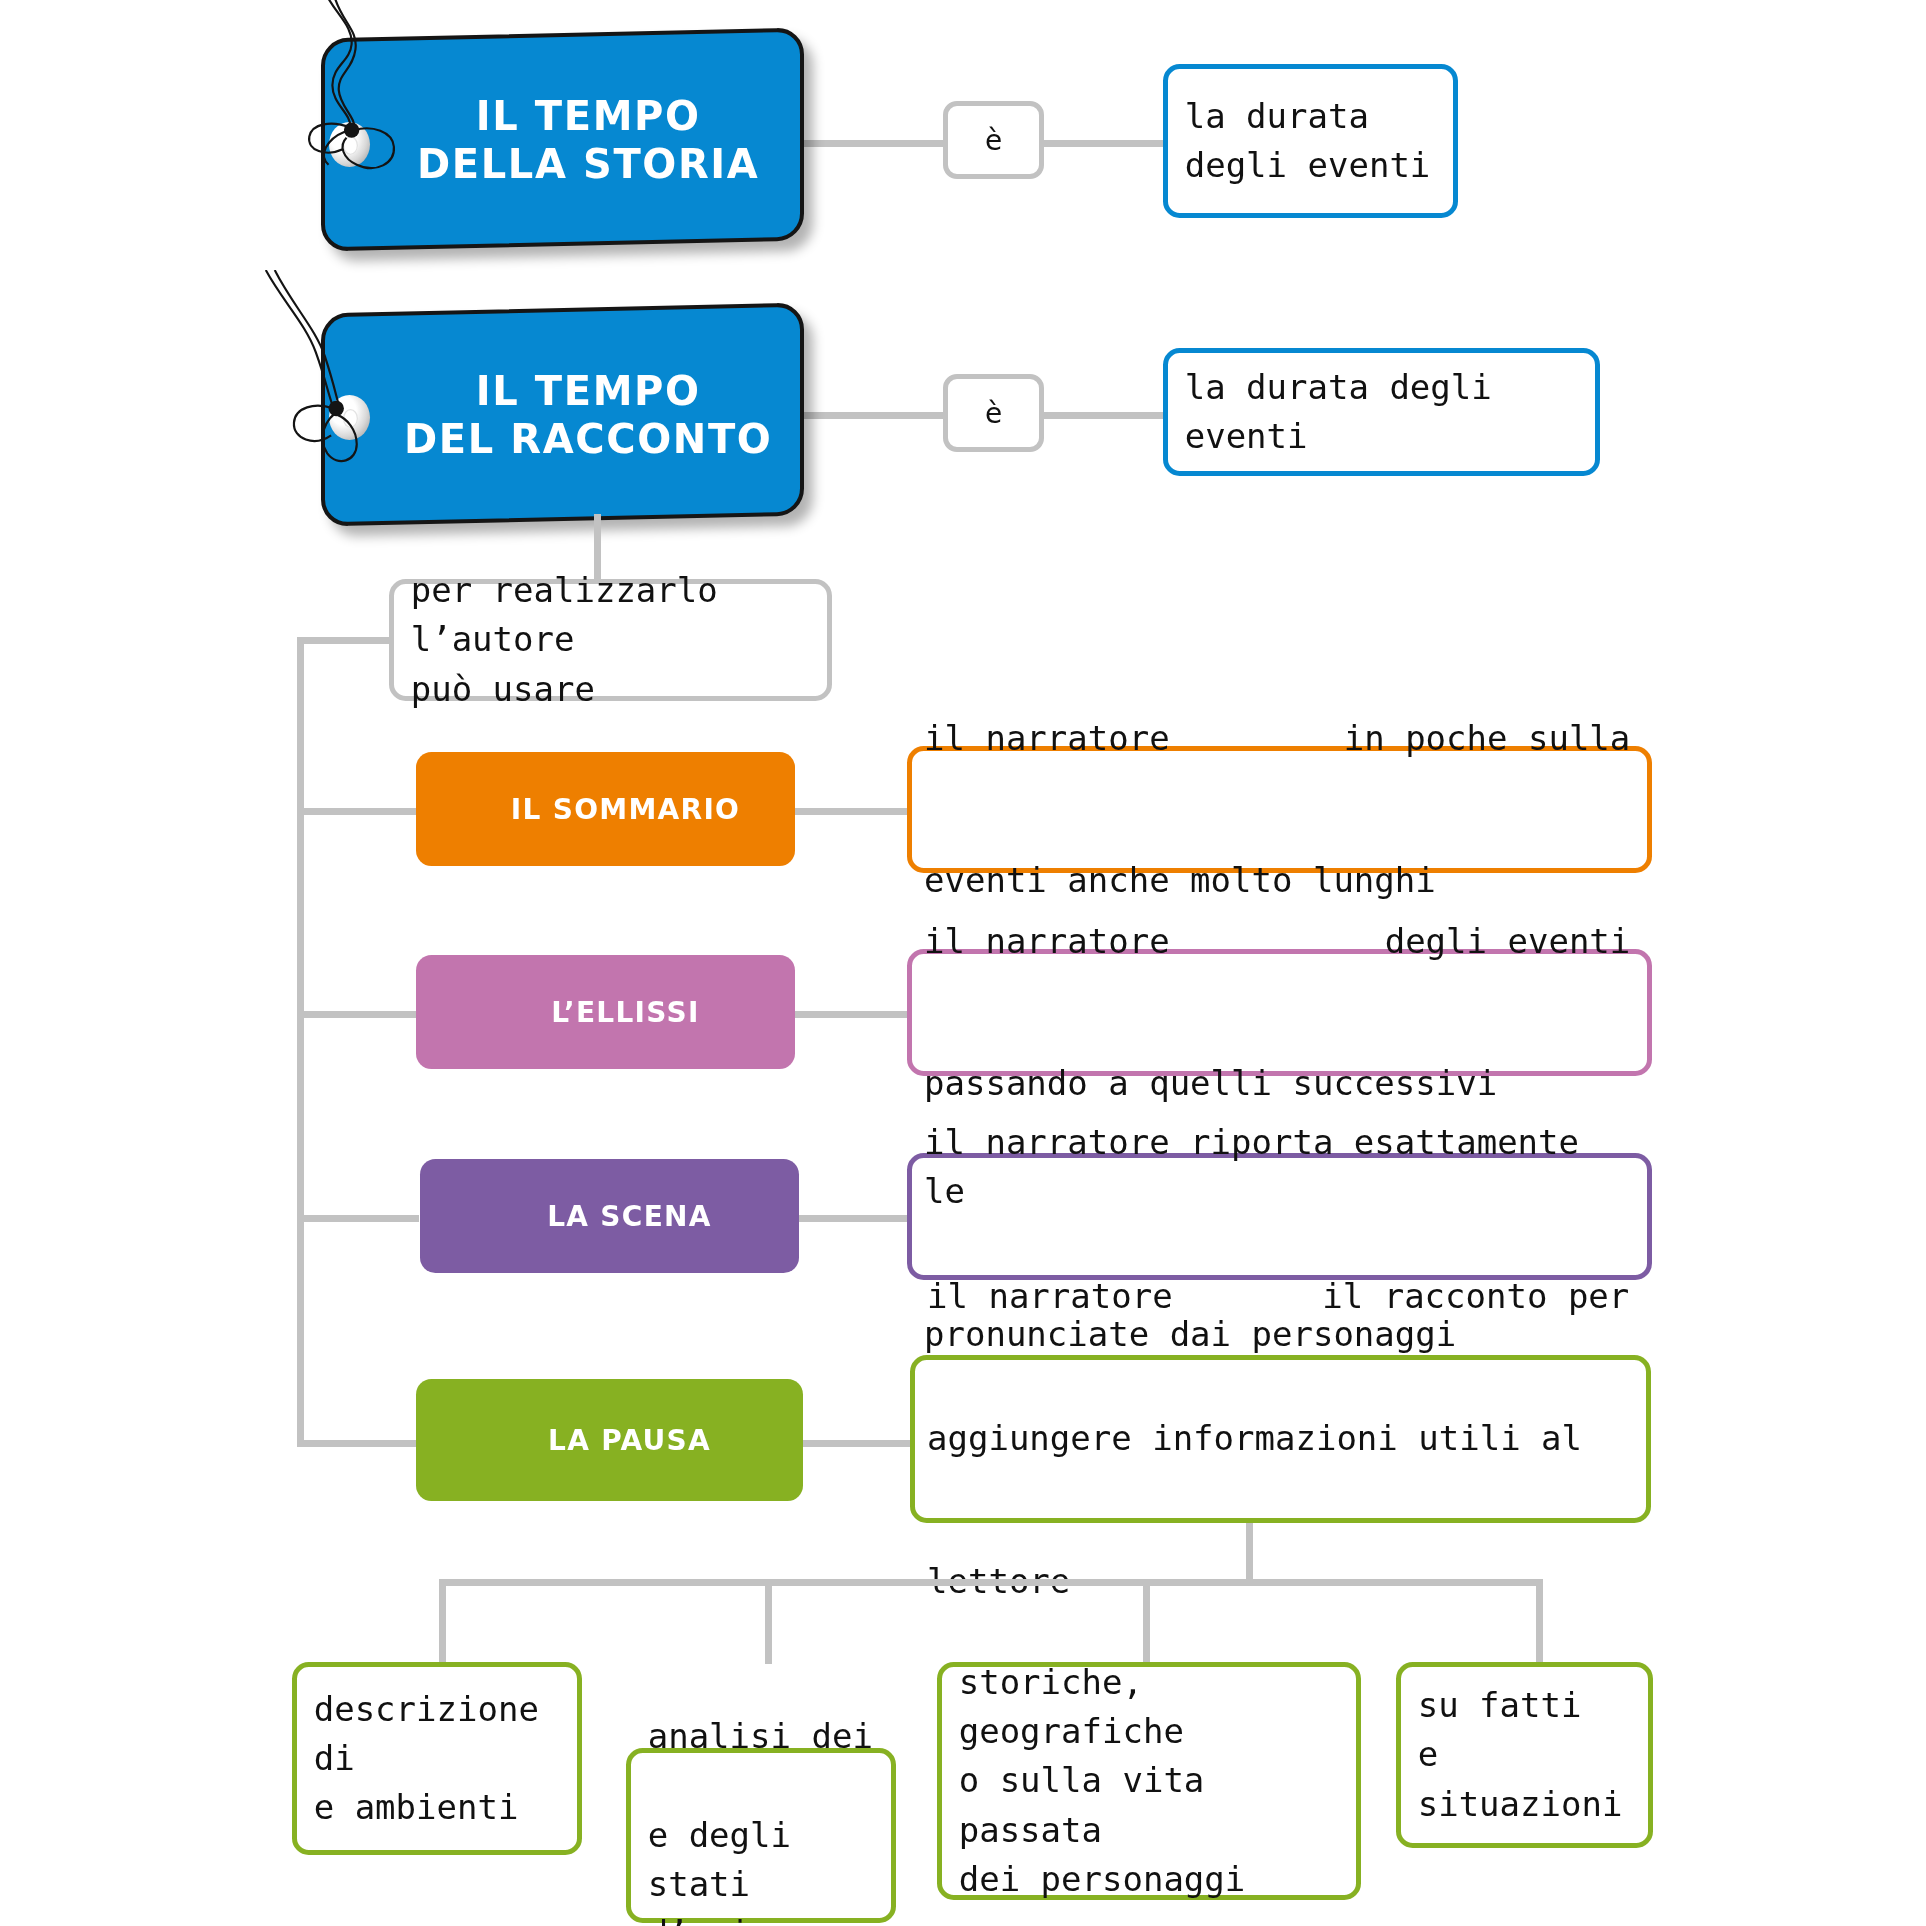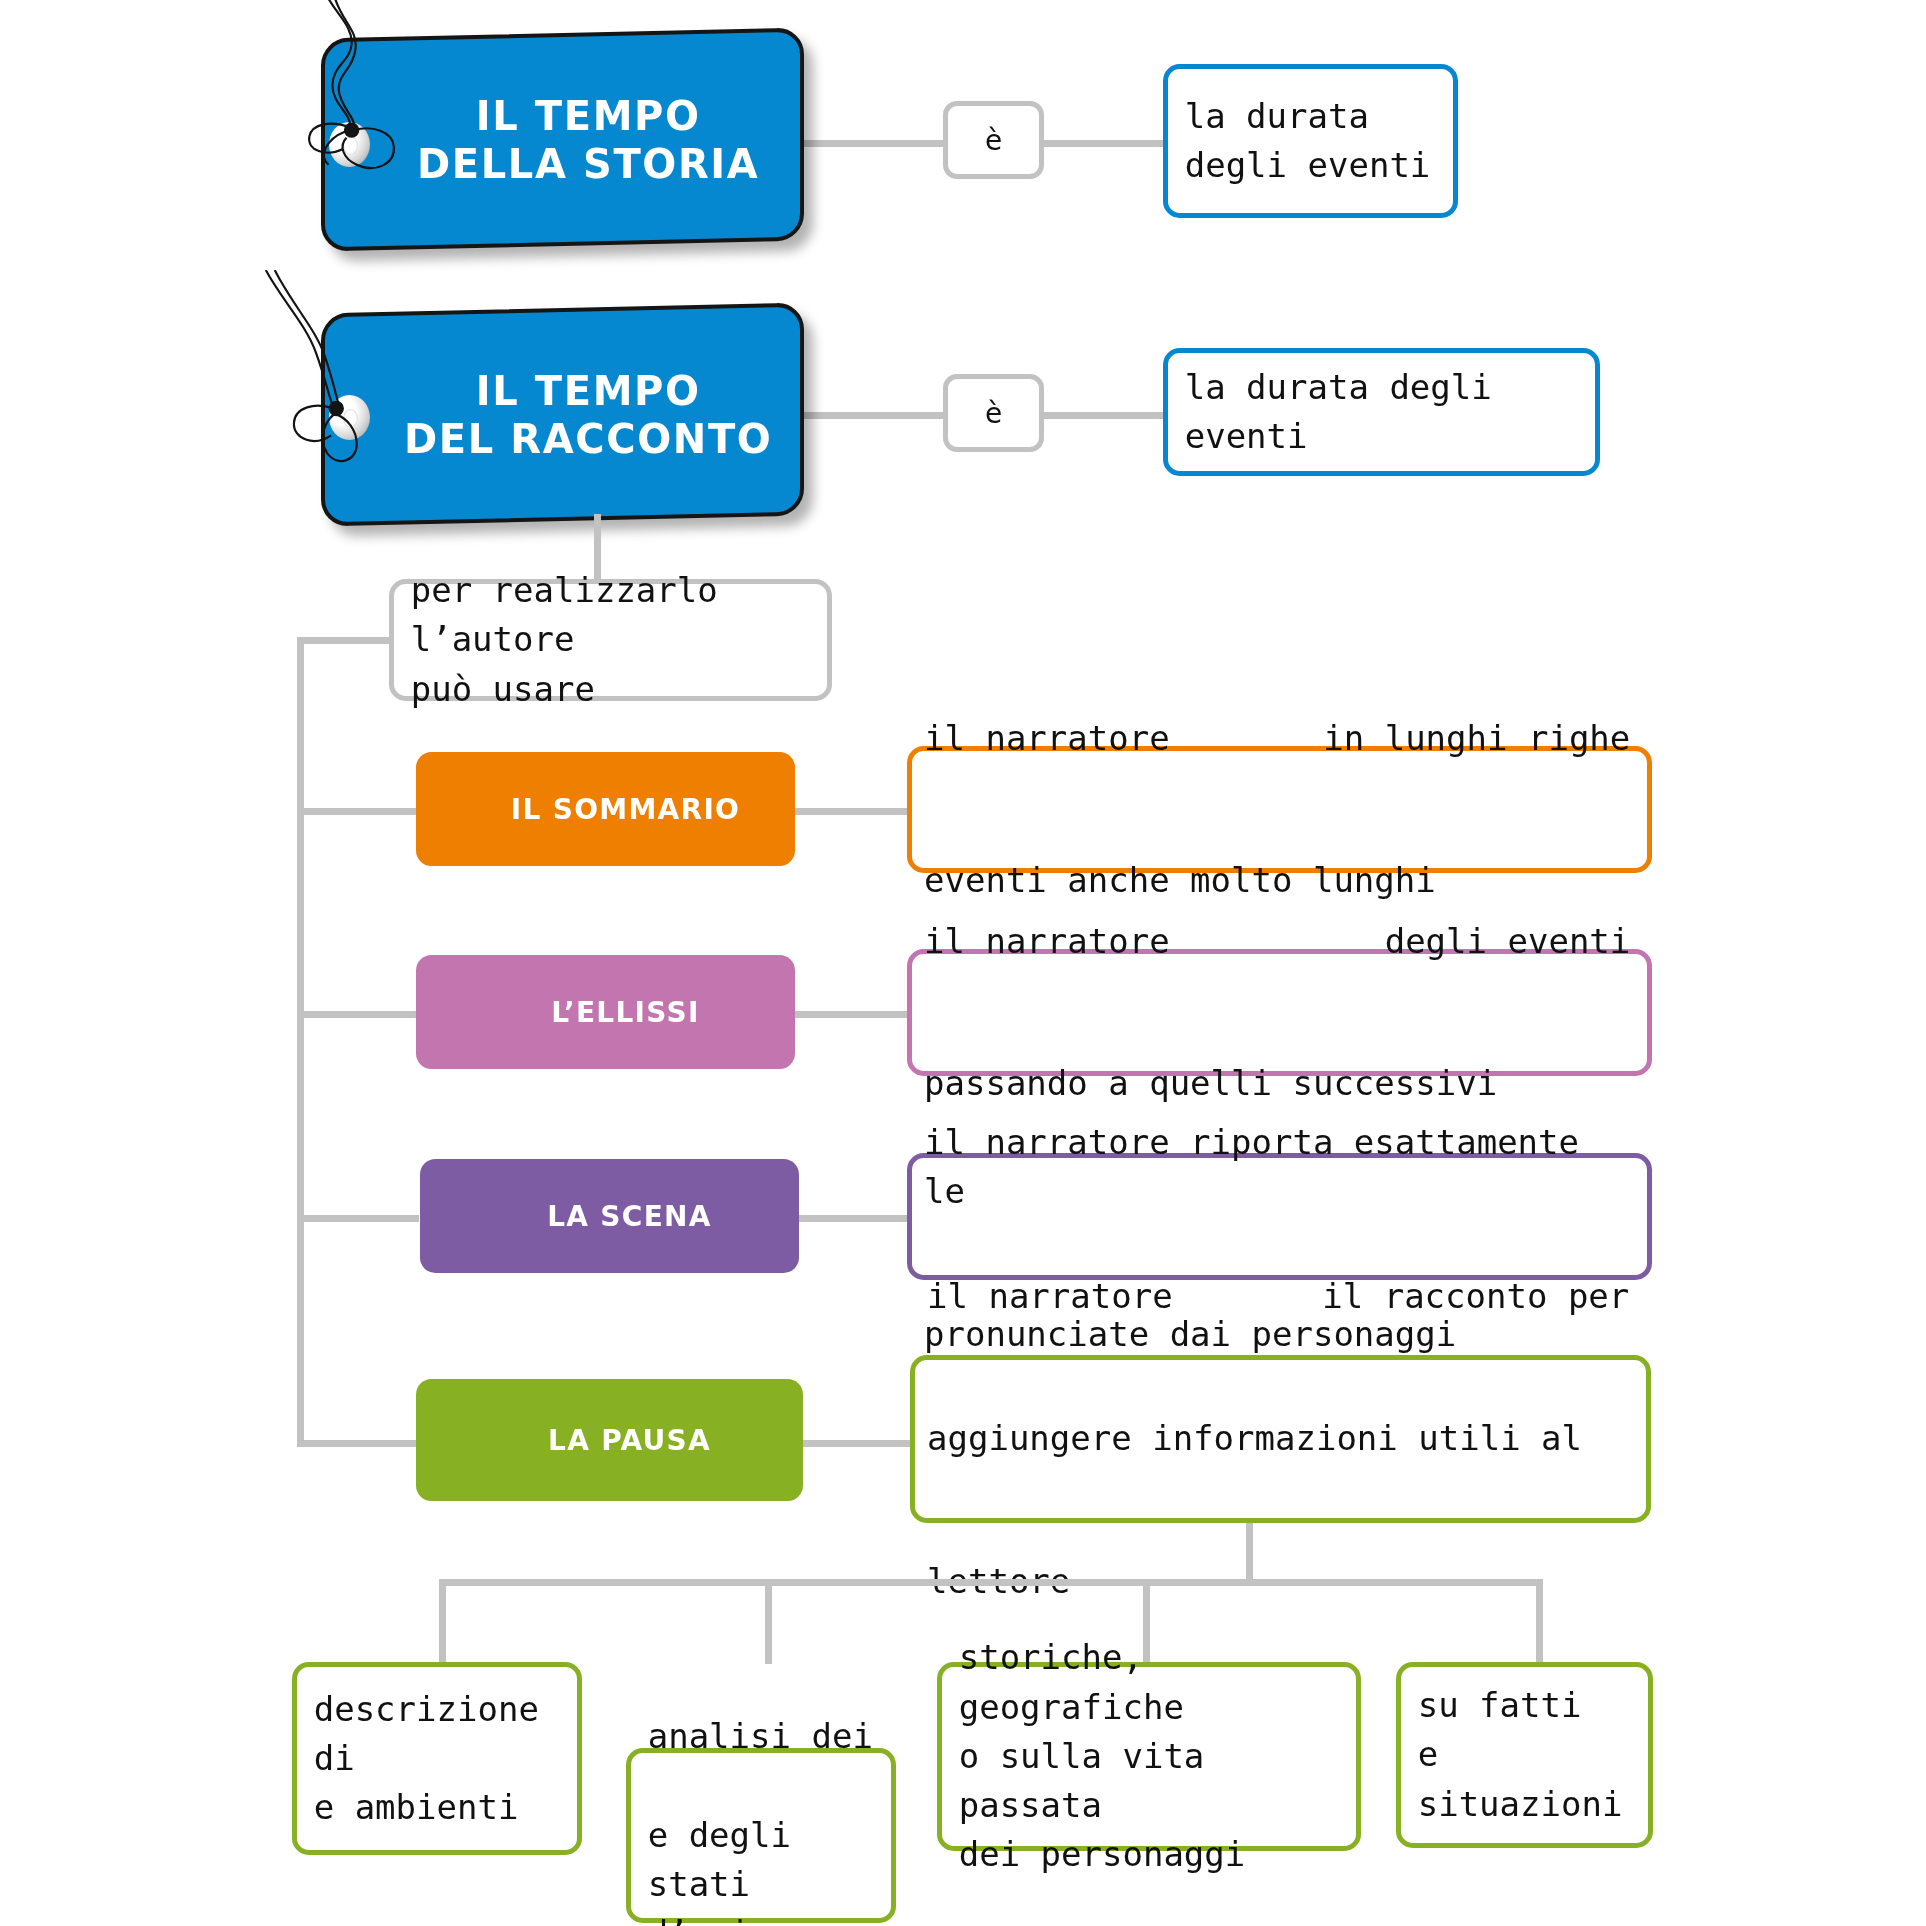--- a/index.html
+++ b/index.html
@@ -188,21 +188,21 @@
   <div class="conn conn-h" style="left:794px;top:1215px;width:116px;"></div>
   <div class="conn conn-h" style="left:803px;top:1440px;width:109px;"></div>
 
   <div class="chip orange" style="left:416px;top:752px;width:379px;height:114px;">
     <span>IL SOMMARIO</span>
   </div>
   <div class="box orange" style="left:907px;top:746px;width:745px;height:127px;">
     <div class="txt full">
       <span class="gap-split">
         <span>il narratore</span>
-        <span>in lunghi righe</span>
+        <span>in poche sulla</span>
       </span>
       <span class="gapline">eventi anche molto lunghi</span>
     </div>
   </div>
 
   <div class="chip pink" style="left:416px;top:955px;width:379px;height:114px;">
     <span>L’ELLISSI</span>
   </div>
   <div class="box pink" style="left:907px;top:949px;width:745px;height:127px;">
     <div class="txt full">
@@ -252,21 +252,21 @@
 e ambienti</div>
   </div>
 
   <div class="box green" style="left:626px;top:1748px;width:270px;height:175px;">
     <div class="txt">analisi dei
 
 e degli stati
 d’animo</div>
   </div>
 
-  <div class="box green" style="left:937px;top:1662px;width:424px;height:189px;">
+  <div class="box green" style="left:937px;top:1662px;width:424px;height:238px;">
     <div class="txt">storiche, geografiche
 o sulla vita passata
 dei personaggi</div>
   </div>
 
   <div class="box green" style="left:1396px;top:1662px;width:257px;height:186px;">
     <div class="txt">su fatti
 e situazioni</div>
   </div>
 

